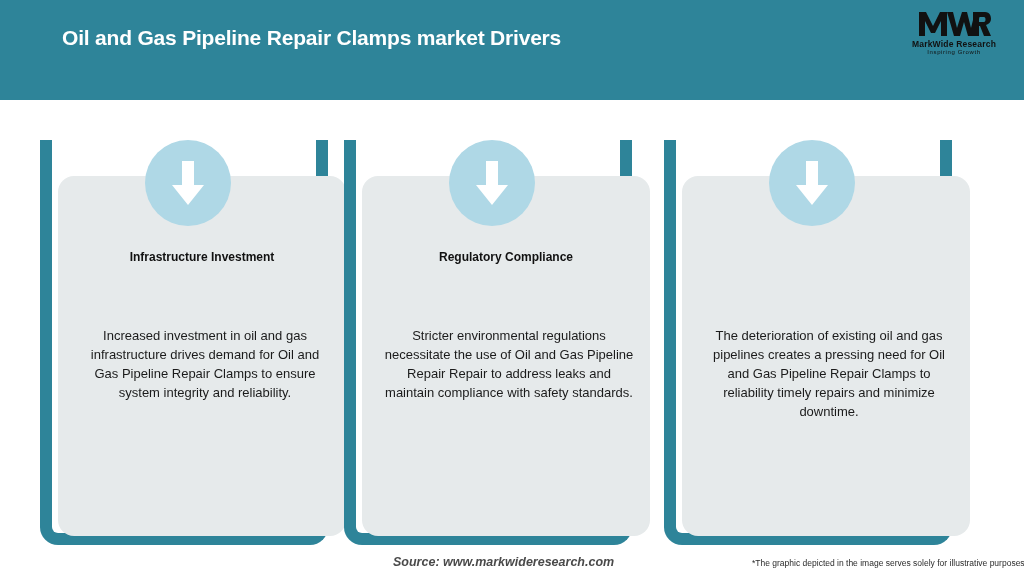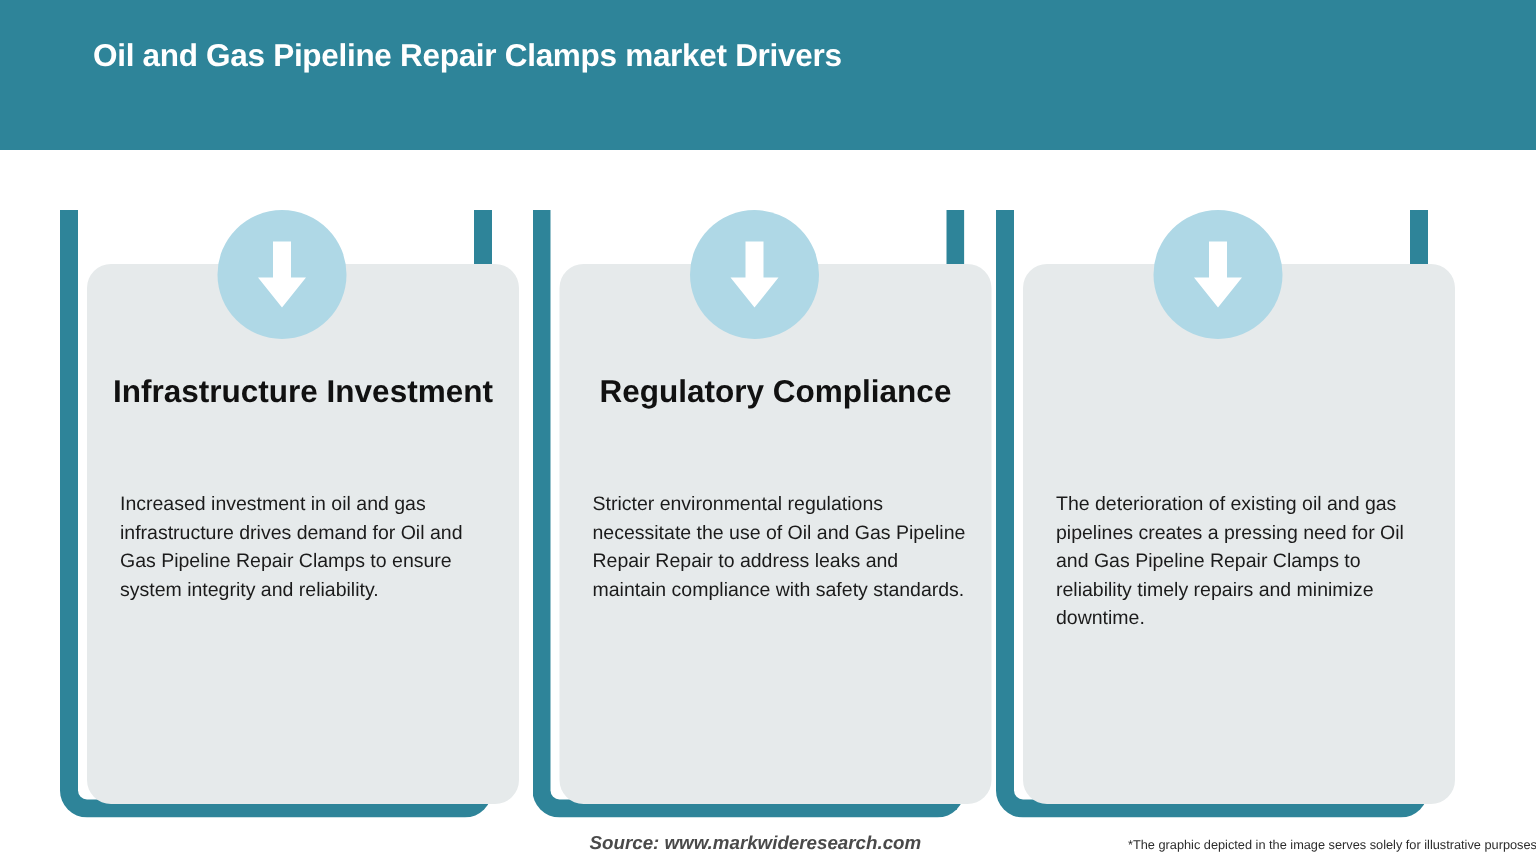--- a/index.html
+++ b/index.html
@@ -33,21 +33,21 @@
   .logo-tag{
     font-size:6px;color:#111111;letter-spacing:0.6px;
     margin-top:0px;white-space:nowrap;
   }
 
   
   .board{position:absolute;left:0;top:100px;width:1024px;height:440px;}
 
   .card-wrap{position:absolute;top:0;width:300px;height:440px;}
   .card-wrap.c1{left:40px;}
-  .card-wrap.c2{left:355px;padding-left:26px;}
+  .card-wrap.c2{left:344px;padding-left:26px;}
   .card-wrap.c3{left:670px;}
 
   
   .frame{
     position:absolute;left:0;top:40px;width:288px;height:405px;
     border-left:12px solid #2e8499;
     border-right:12px solid #2e8499;
     border-bottom:12px solid #2e8499;
     border-bottom-left-radius:18px;
     border-bottom-right-radius:18px;
@@ -67,27 +67,27 @@
     position:absolute;top:40px;left:105px;
     width:86px;height:86px;border-radius:50%;
     background:#afd8e6;
     display:flex;align-items:center;justify-content:center;
   }
   .c3 .icon-circle{left:99px;}
 
   .card-title{
     position:absolute;top:150px;left:18px;width:288px;
     text-align:center;
-    font-size:21px;font-weight:bold;color:#111111;
+    font-size:12px;font-weight:bold;color:#111111;
   }
   .c3 .card-title{left:12px;}
 
   .card-body{
     position:absolute;top:226px;left:40px;width:250px;
-    font-size:13px;line-height:19px;color:#1b1b1b;
+    font-size:13px;line-height:19px;color:#1b1b1b;text-align:center;
   }
   .c3 .card-body{left:34px;}
 
   
   .source{
     position:absolute;left:393px;top:555px;
     font-size:12.5px;font-weight:bold;color:#4a4a4a;
     white-space:nowrap;
     font-style:italic;
   }
@@ -95,20 +95,29 @@
     position:absolute;left:726px;top:558px;
     font-size:8.5px;color:#2b2b2b;white-space:nowrap;margin-left:26px;
   }
 </style>
 </head>
 <body>
 
 <div class="header">
   <div class="header-title">Oil and Gas Pipeline Repair Clamps market Drivers</div>
 
+  <div class="logo">
+    <svg class="logo-mark" width="74" height="28" viewBox="0 0 74 28">
+      <path d="M2 26 L2 2 L9 2 L16 16 L23 2 L30 2 L30 26 L24 26 L24 11 L18 23 L14 23 L8 11 L8 26 Z" fill="#111111"></path>
+      <path d="M30 2 L36 2 L40 18 L45 2 L50 2 L54 18 L58 2 L64 2 L57 26 L51 26 L47 12 L43 26 L37 26 Z" fill="#111111"></path>
+      <path d="M56 2 L68 2 C73 2 74 6 74 9 C74 12 72 14 69 15 L74 26 L67 26 L63 16 L62 16 L62 26 L56 26 Z M62 7 L62 12 L67 12 C69 12 69 7 67 7 Z" fill="#111111"></path>
+    </svg>
+    <div class="logo-name">MarkWide Research</div>
+    <div class="logo-tag">Inspiring Growth</div>
+  </div>
 </div>
 
 <div class="board">
 
   <div class="card-wrap c1">
     <div class="frame"></div>
     <div class="panel"></div>
     <div class="icon-circle">
       <svg width="40" height="48" viewBox="0 0 40 48">
         <path d="M14 2 L26 2 L26 26 L36 26 L20 46 L4 26 L14 26 Z" fill="#ffffff"></path>

